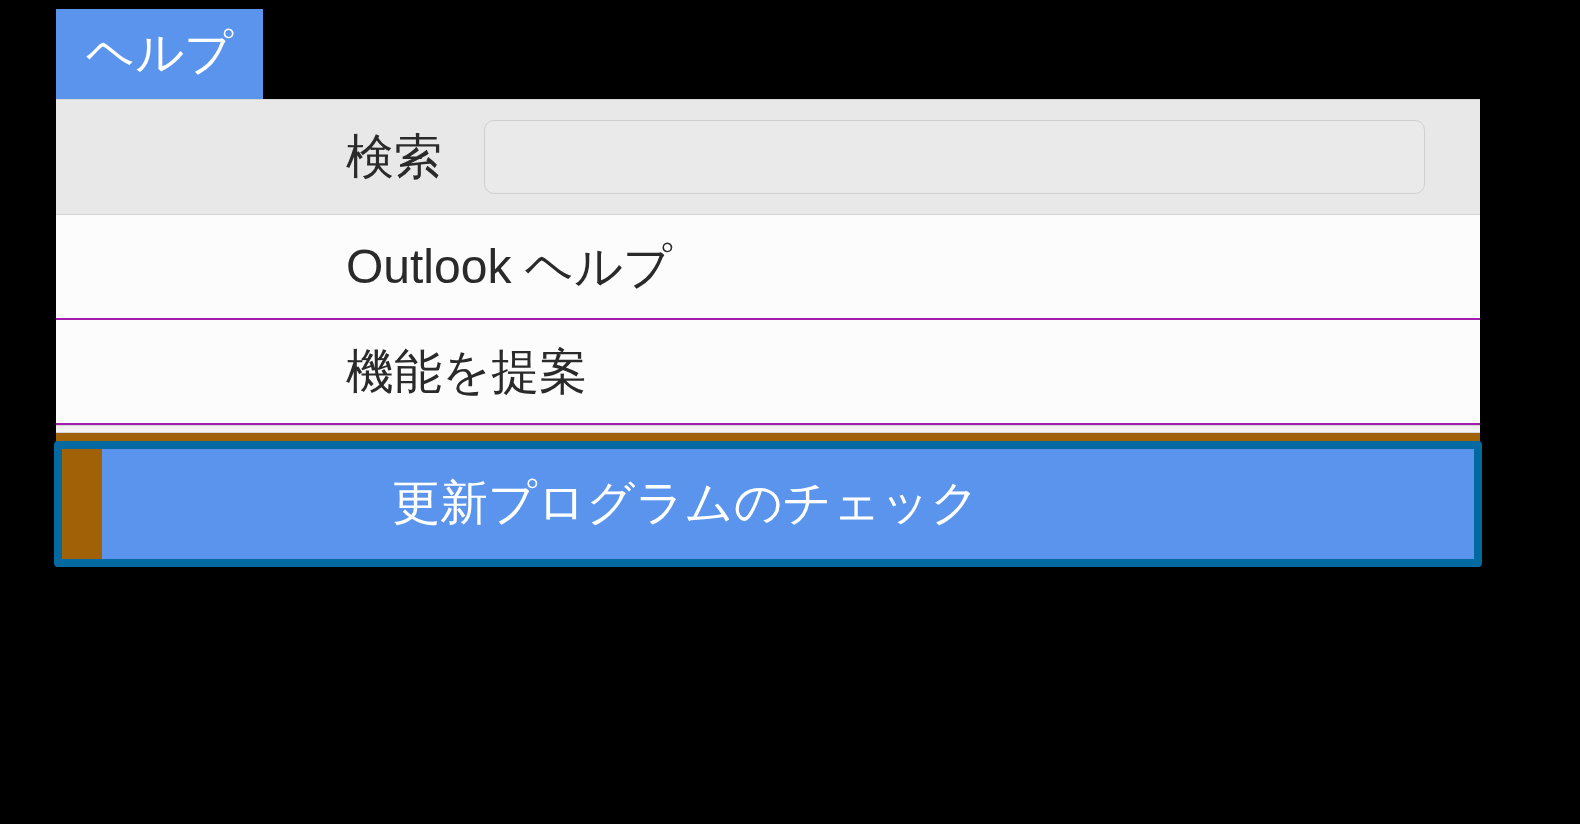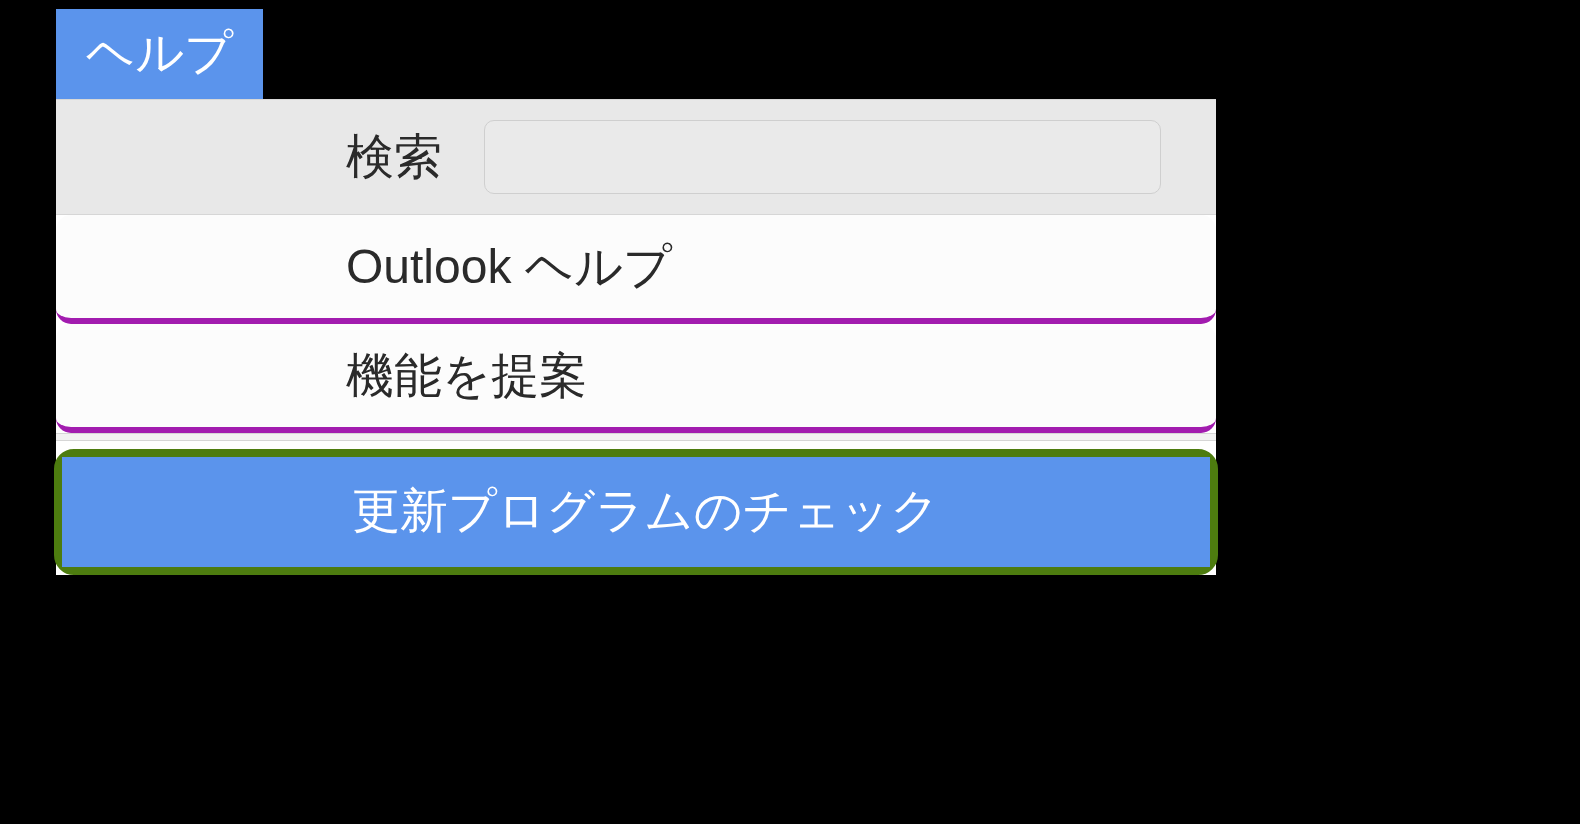--- a/index.html
+++ b/index.html
@@ -21,22 +21,22 @@
     }
     .menu-title {
       background: #5b94ec;
       color: #fff;
       font-size: 48px;
       padding: 12px 30px 14px;
       display: inline-block;
       font-weight: 400;
     }
     .dropdown {
-      background: #ffffff;
-      width: 1160px;
+      background: #a16207;
+      width: 1424px;
       border-top: 1px solid #d8d8d8;
     }
     .search-row {
       background: #e8e8e8;
       display: flex;
       align-items: center;
       padding: 20px 55px 20px 0;
       border-bottom: 1px solid #d6d6d6;
     }
     .search-label {
@@ -52,41 +52,41 @@
       border: 1px solid #cfcfcf;
       border-radius: 10px;
       background: #eaeaea;
       font-size: 44px;
       padding: 0 22px;
       outline: none;
       color: #2a2a2a;
     }
     .menu-group {
       background: #fcfcfc;
-      border-bottom: 6px solid #a21caf;
+      border-bottom: 2px solid #a21caf;
       padding: 8px 0;
-      border-radius: 15px;
     }
     .menu-item {
       color: #2a2a2a;
       font-size: 48px;
       padding: 10px 0 10px 290px;
       font-weight: 400;
       line-height: 1.4;
     }
     .menu-item-spacer {
       height: 8px;
       background: #f2f2f2;
       border-top: 1px solid #d6d6d6;
       border-bottom: 1px solid #d6d6d6;
     }
     .highlighted-wrapper {
-      border: 8px solid #4d7c0f;
-      border-radius: 20px;
+      border: 8px solid #0369a1;
+      border-radius: 4px;
       margin: 8px -2px 0 -2px;
+      padding-left: 40px;
     }
     .highlighted-item {
       background: #5b94ec;
       color: #fff;
       font-size: 48px;
       padding: 22px 0 24px 290px;
       font-weight: 400;
     }
   </style>
 </head>

